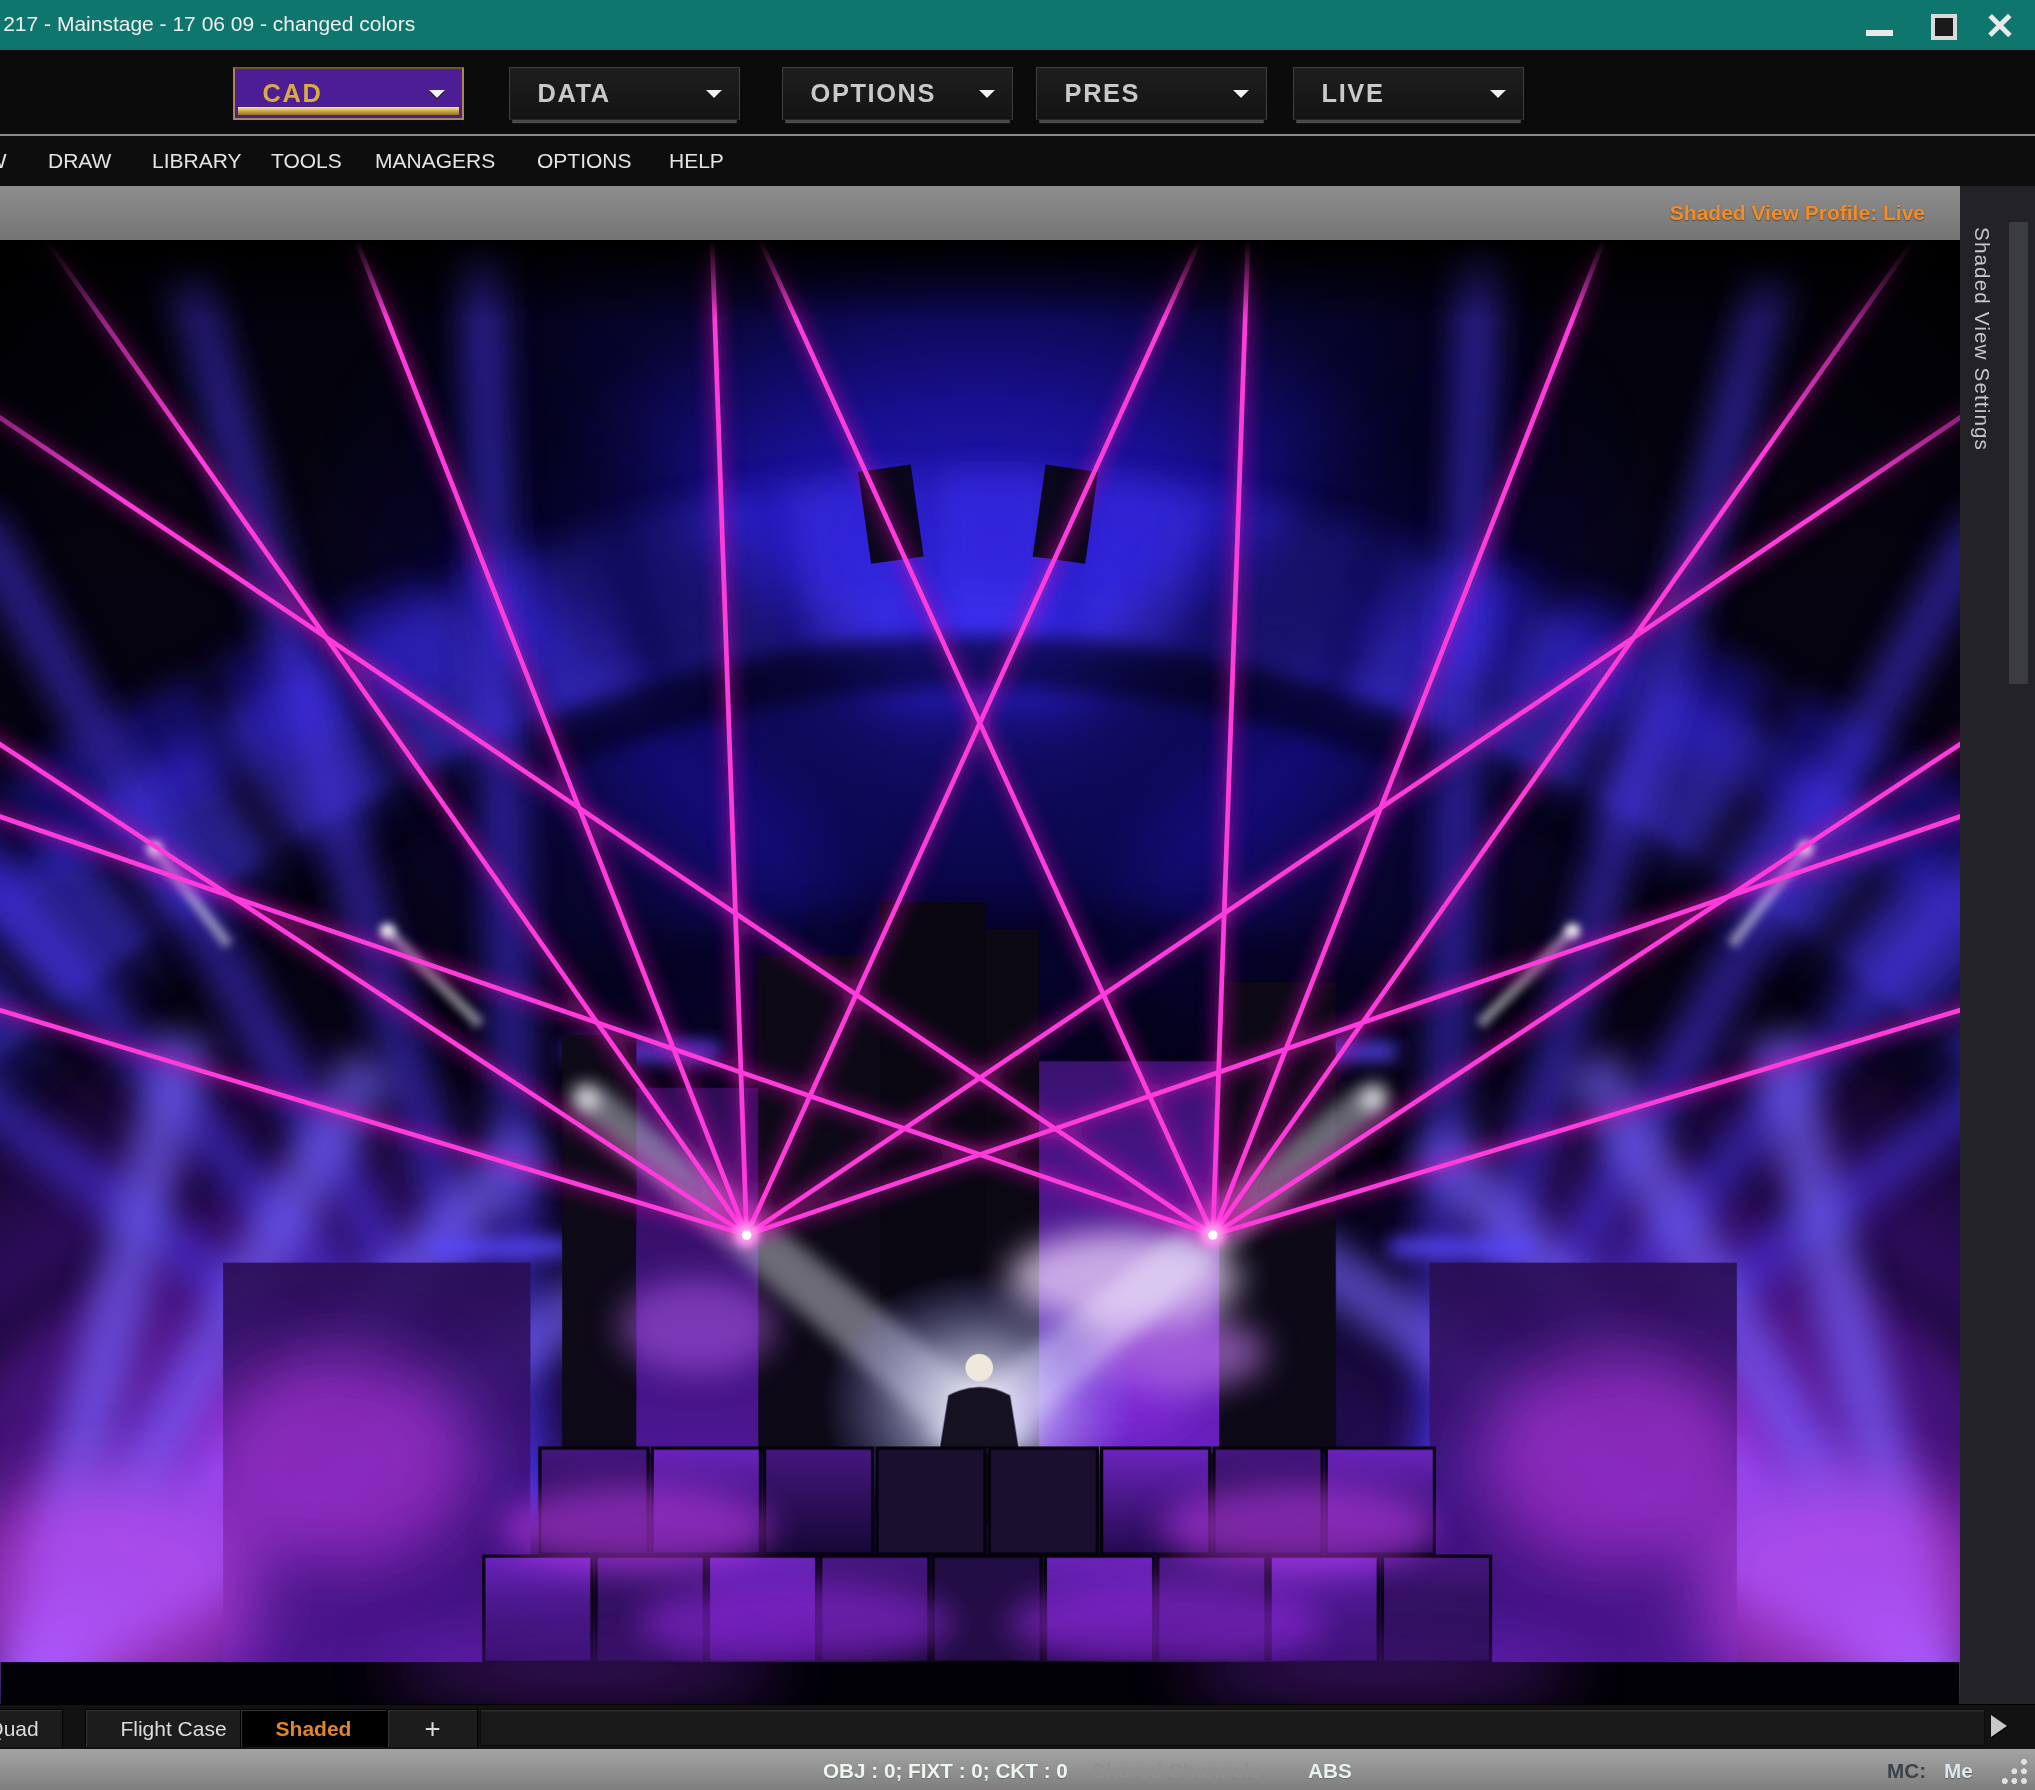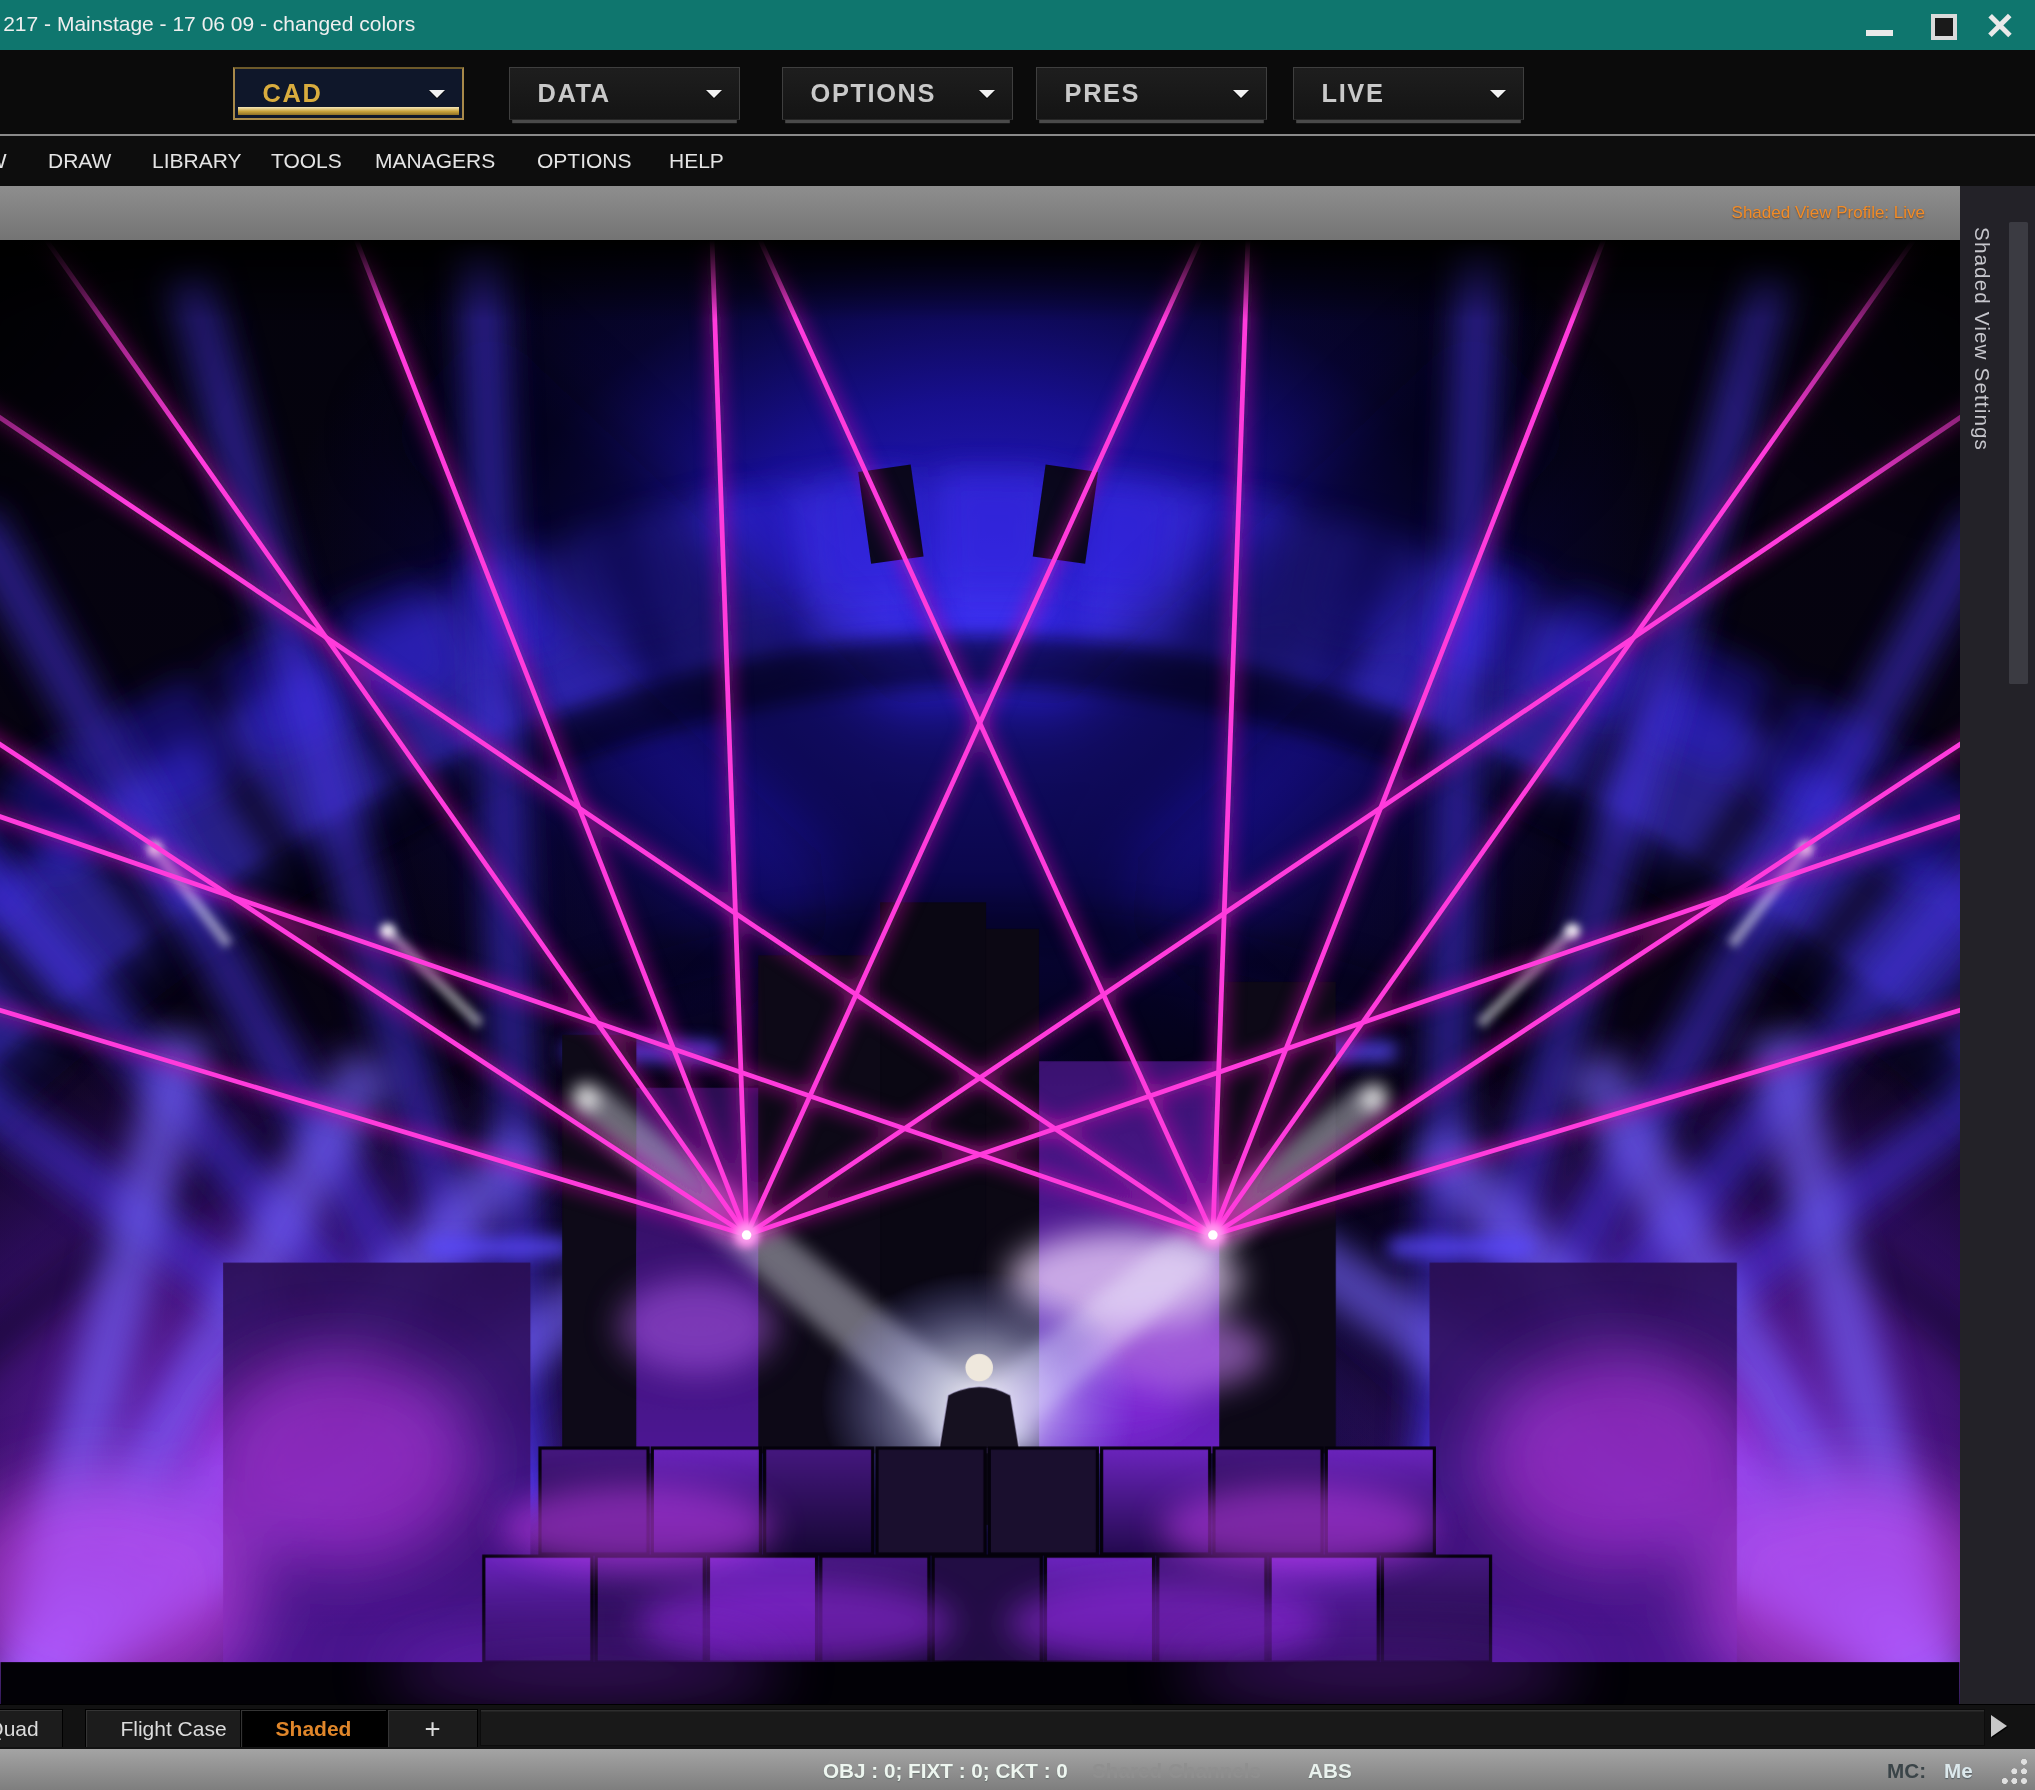--- a/index.html
+++ b/index.html
@@ -27,33 +27,33 @@
     box-shadow:0 6.4px 0 -3.2px #4a4a4a;
     color:#c9c9c9; font-size:25.4px; font-weight:bold; letter-spacing:1.6px;
     display:flex; align-items:center; padding-left:27.6px;
   }
   .modebtn .caret {
     position:absolute; right:17px; top:50%; margin-top:-3.7px;
     width:0; height:0; border:8px solid transparent; border-bottom-width:0; border-top-color:#f2f2f2;
     filter:drop-shadow(0 1.6px 0.5px #000);
   }
   .modebtn.active {
-    background:#0f172a; border:2.1px solid #a8894a; border-top-color:#6d5a2a; color:#d9ac3e;
+    background:#4c1d95; border:2.1px solid #a8894a; border-top-color:#6d5a2a; color:#d9ac3e;
     box-shadow:none;
   }
   .goldbar { position:absolute; left:2.7px; right:2.7px; bottom:2.7px; height:8.5px;
     background:linear-gradient(#f5e7b8,#caa33c 55%,#8f7026); }
   
   .menu-sep { position:absolute; left:0; top:134px; width:2035px; height:2.1px; background:#8a8a8a; }
   .menubar { position:absolute; left:0; top:136px; width:2035px; height:50px; background:#0d0d0d; overflow:hidden; }
   .menubar span { position:absolute; top:12.7px; font-size:21px; color:#e4e4e4; white-space:nowrap; }
   
   .profilebar { position:absolute; left:0; top:186px; width:1960px; height:54px;
     background:linear-gradient(#8e8e8e,#747474); display:flex; align-items:center; justify-content:flex-end; }
-  .profilebar .lbl { font-size:17px; font-weight:normal; color:#f28c28; margin-right:35px;
+  .profilebar .lbl { font-size:21px; font-weight:bold; color:#f28c28; margin-right:35px;
     text-shadow:0 1.1px 1.6px rgba(60,30,0,.55);margin-left:8px; }
   
   .rightpanel { position:absolute; left:1960px; top:186px; width:76px; height:1519px; background:#232228; }
   .rightpanel .vlabel { position:absolute; left:9.5px; top:41px; writing-mode:vertical-rl;
     font-size:20.7px; color:#c6c6cc; letter-spacing:1.1px; white-space:nowrap; }
   .rightpanel .strip { position:absolute; right:8.5px; top:36px; width:19px; height:462px; background:#3b3b42; border-radius:1.6px; }
   
   .viewport { position:absolute; left:0; top:240px; width:1960px; height:1464px; overflow:hidden; background:#000; }
   .vp-layer { position:absolute; left:0; top:0; width:100%; height:100%; }
   .vp-base { background:

